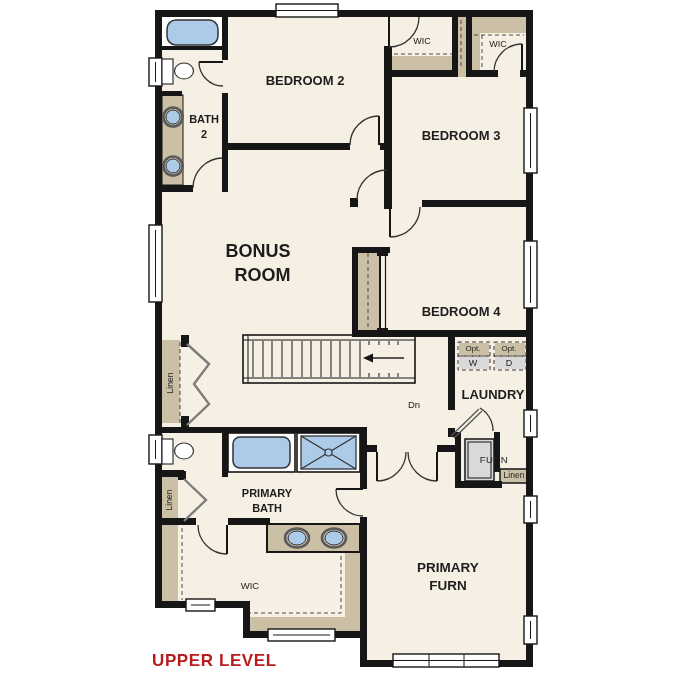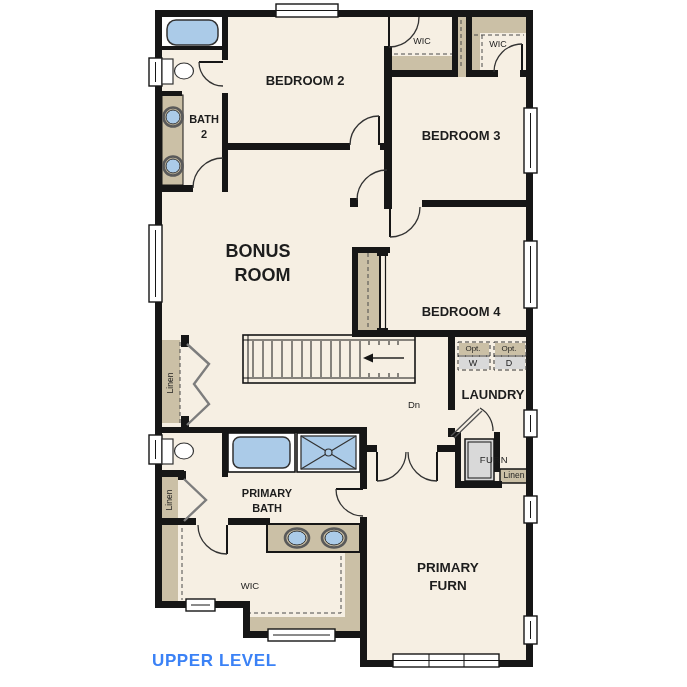--- a/index.html
+++ b/index.html
@@ -3,21 +3,21 @@
 <meta charset="utf-8">
 <style>
   html,body{margin:0;padding:0;background:#ffffff;}
   .canvas{position:relative;width:687px;height:687px;background:#ffffff;overflow:hidden;
           font-family:"Liberation Sans",sans-serif;}
   .canvas svg{position:absolute;left:0;top:0;}
   .lbl{position:absolute;transform:translate(-50%,-50%);color:#1d1d1d;text-align:center;
        white-space:nowrap;line-height:1.15;}
   .b{font-weight:bold;}
   .vert{transform:translate(-50%,-50%) rotate(-90deg);}
-  .title{position:absolute;transform:translateY(-50%);color:#3b82f6;font-weight:bold;
+  .title{position:absolute;transform:translateY(-50%);color:#b91c1c;font-weight:bold;
          font-size:17px;letter-spacing:.6px;}
   .two{line-height:1.35;}
 </style>
 </head>
 <body>
 
 <div class="canvas">
 <svg width="687" height="687" viewBox="0 0 687 687">
 
   <path fill="#f6efe3" d="M158,13 L530,13 L530,664 L363,664 L363,635 L247,635 L247,605 L158,605 Z"></path>

